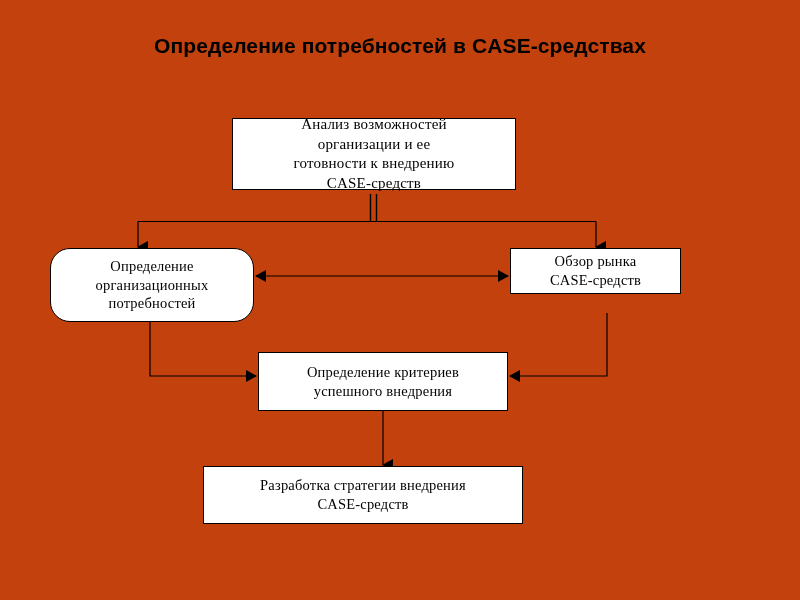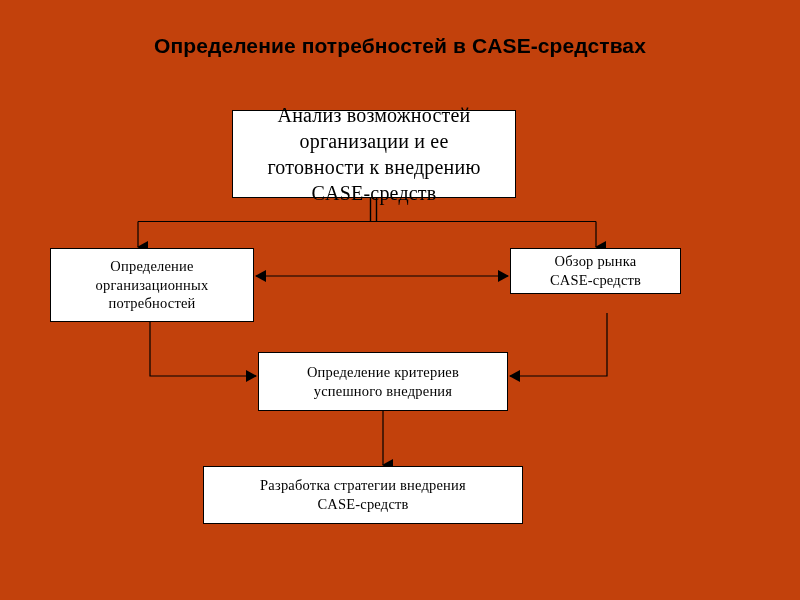--- a/index.html
+++ b/index.html
@@ -56,31 +56,32 @@
     display: block;
     width: 100%;
     padding: 0 4px;
     box-sizing: border-box;
     line-height: 1.30;
     white-space: pre-line;
     letter-spacing: 0.2px;
   }
   #node-analysis {
     left: 232px;
-    top: 110px;
+    top: 118px;
     width: 284px;
-    height: 88px;
-    font-size: 20px;
+    height: 72px;
+    font-size: 15px;
   }
   #node-org-needs {
     left: 50px;
     top: 248px;
     width: 204px;
     height: 74px;
     font-size: 14.5px;
+    border-radius: 20px;
   }
   #node-market {
     left: 510px;
     top: 248px;
     width: 171px;
     height: 46px;
     font-size: 14.5px;
   }
   #node-criteria {
     left: 258px;

